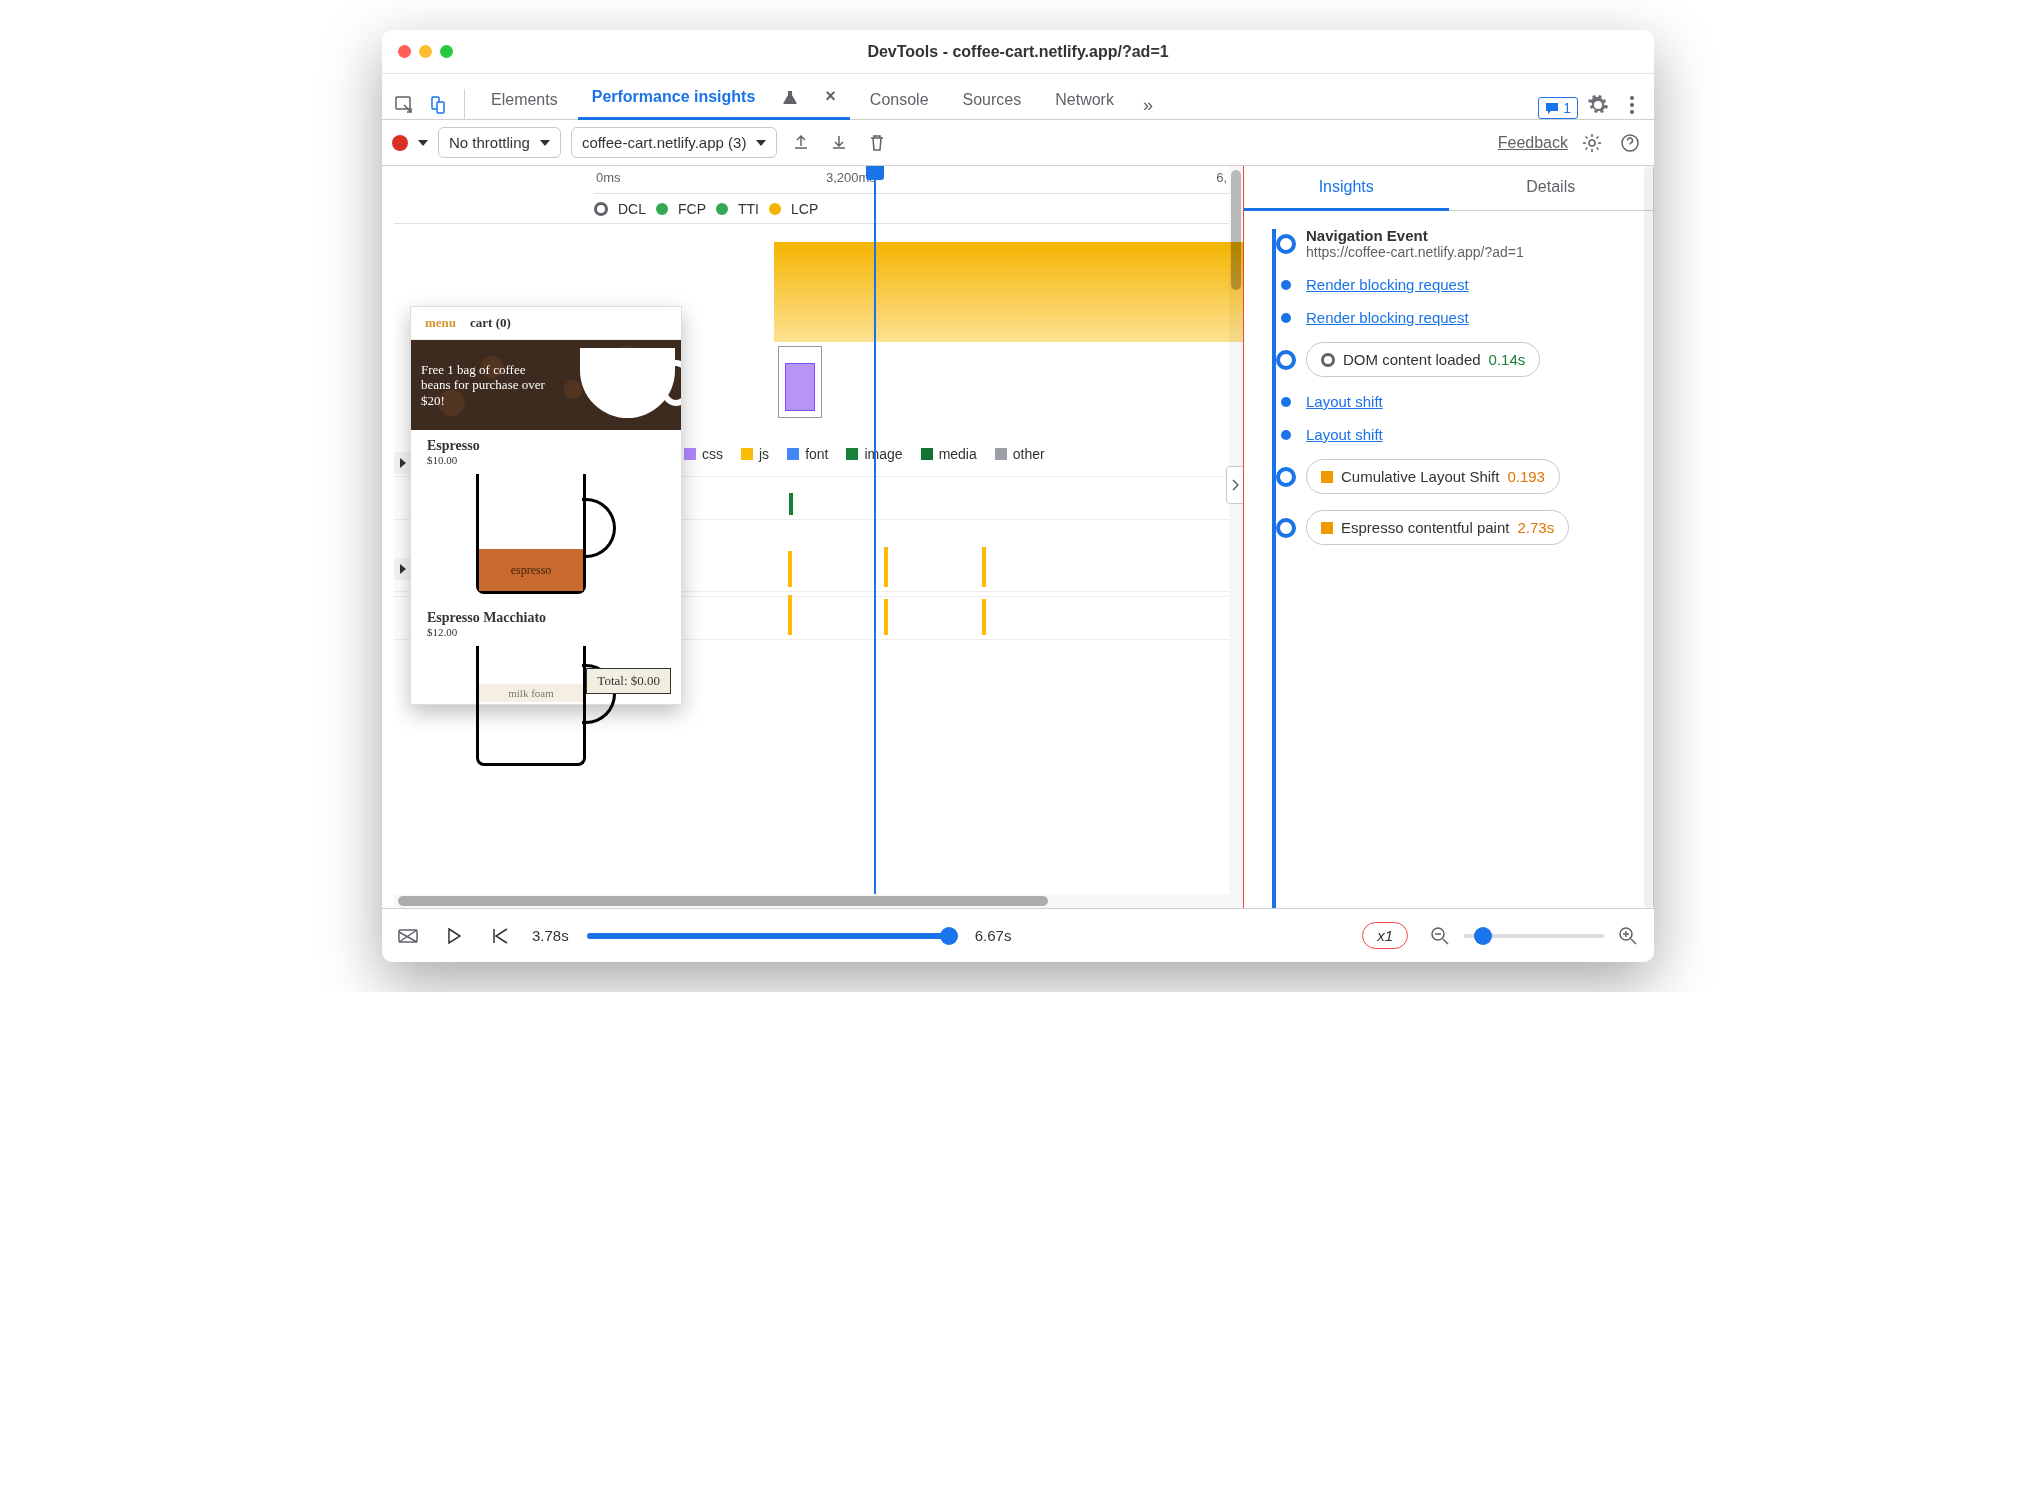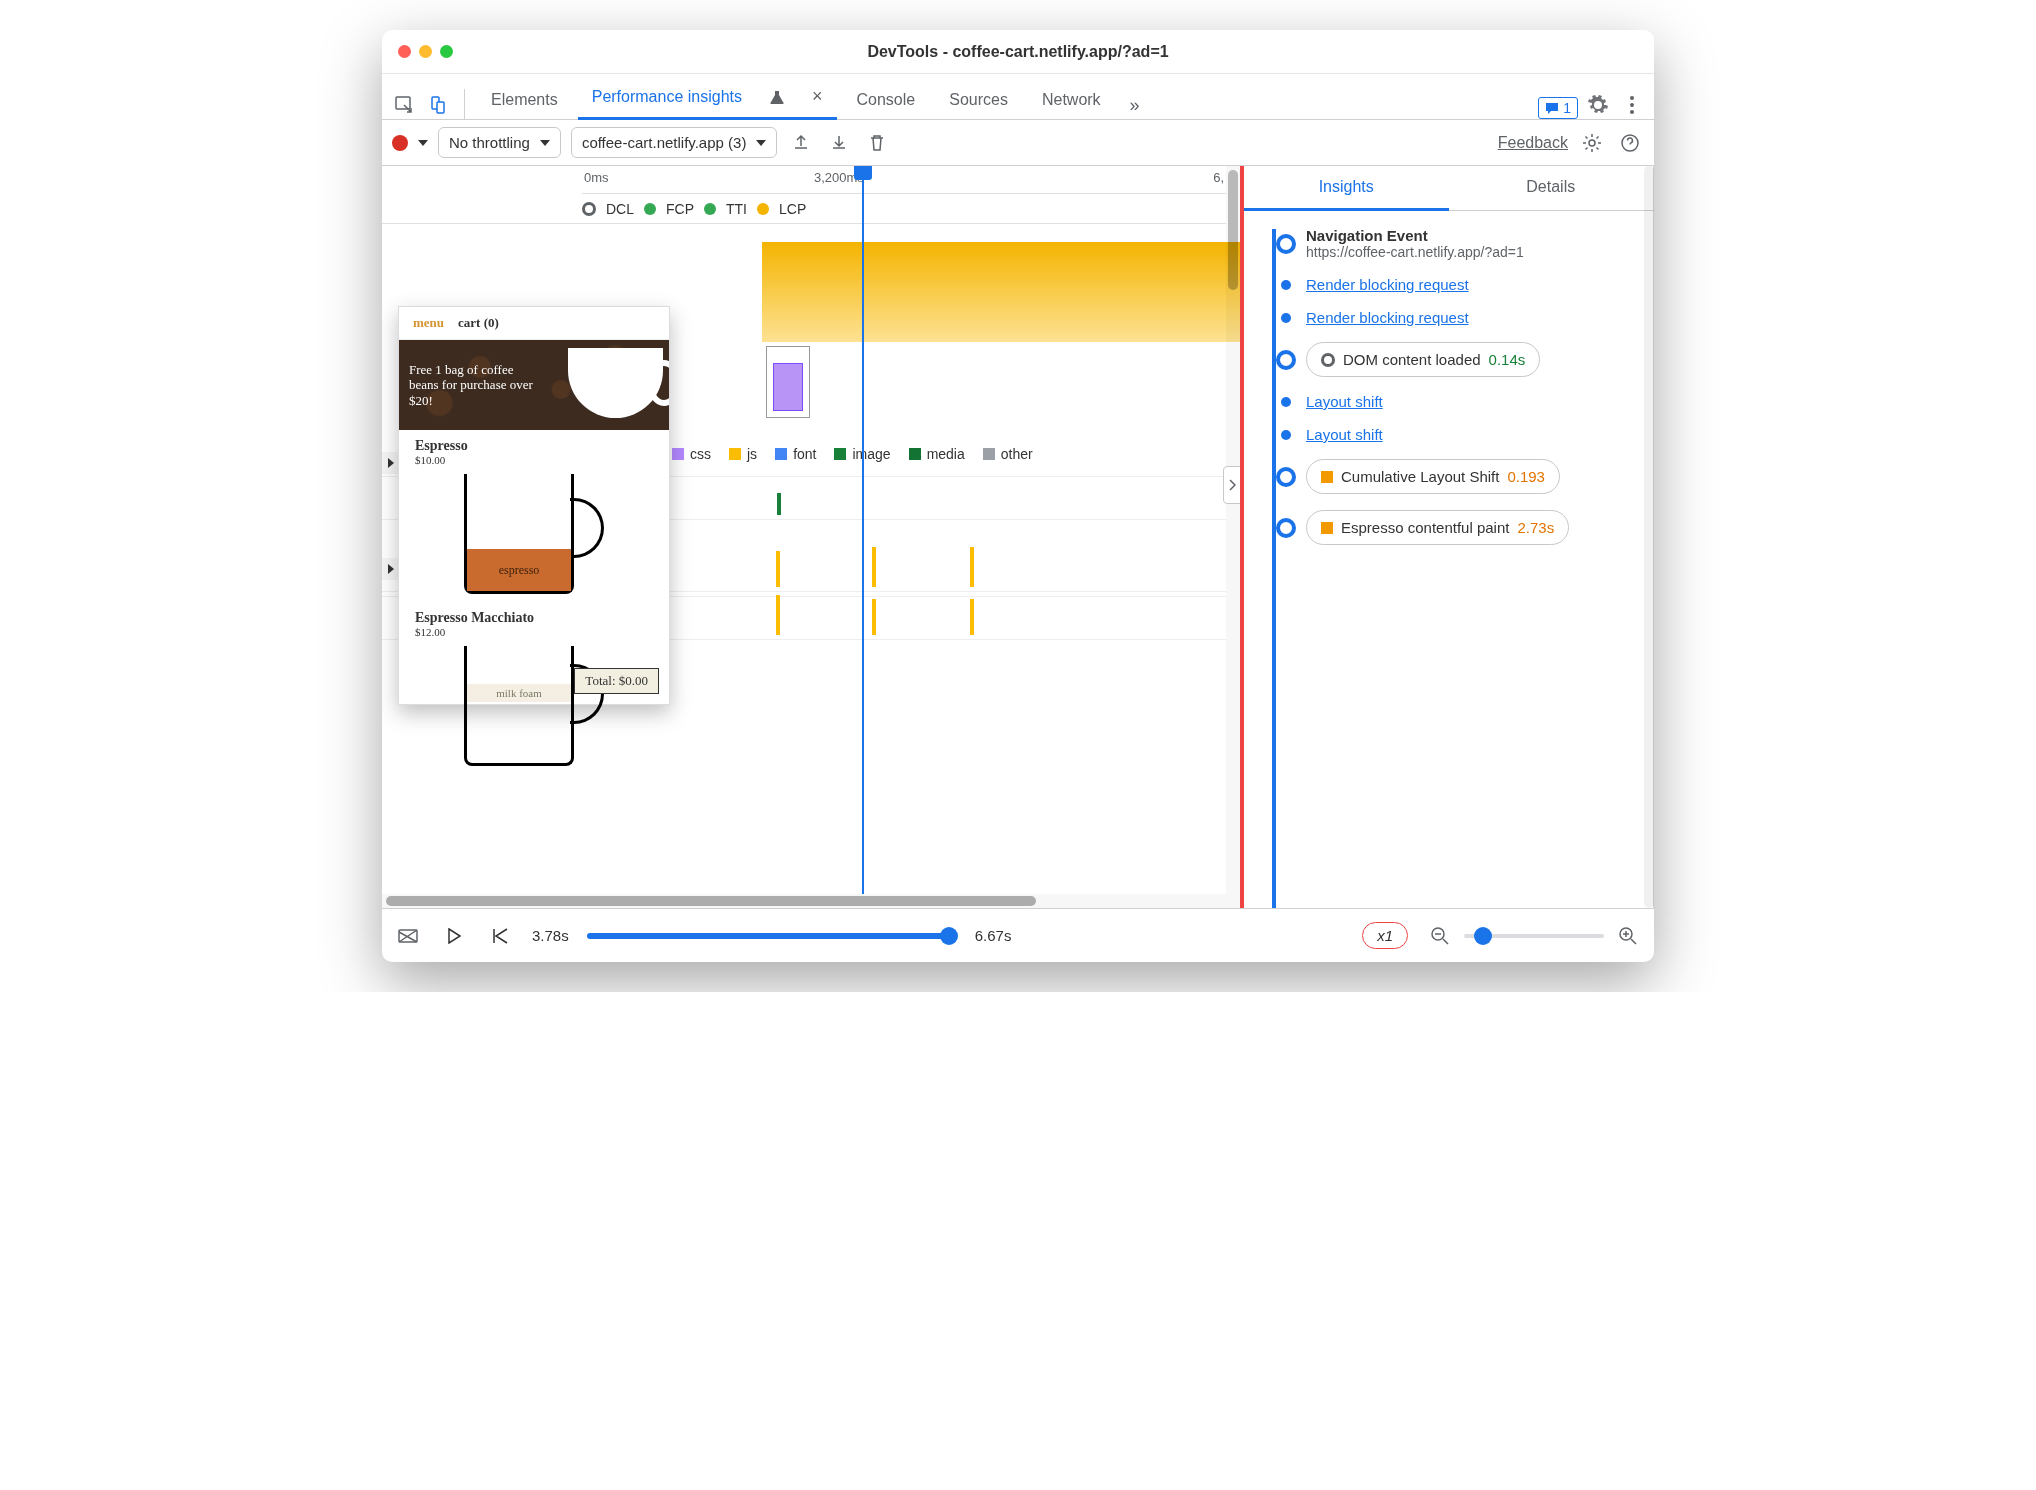--- a/index.html
+++ b/index.html
@@ -6,31 +6,31 @@
 body { font-family: -apple-system, BlinkMacSystemFont, "Segoe UI", Helvetica, Arial, sans-serif; background: #fff; color: #333; }
 .root { width: 1272px; height: 932px; margin: 30px auto; border-radius: 10px; box-shadow: 0 20px 60px rgba(0,0,0,0.35); background: #fff; display: flex; flex-direction: column; overflow: hidden; position: relative;}
 .titlebar { height: 44px; display: flex; align-items: center; padding: 0 16px; border-bottom: 1px solid #e5e5e5; position: relative;}
 .traffic { display: flex; gap: 8px; }
 .dot { width: 13px; height: 13px; border-radius: 50%; }
 .dot.r { background:#ff5f57;} .dot.y { background:#febc2e;} .dot.g { background:#28c840;}
 .title { position:absolute; left:0; right:0; text-align:center; font-weight:600; font-size:16px; color:#333; pointer-events:none;}
 .tabbar { height: 46px; display:flex; align-items:flex-end; border-bottom:1px solid #d0d0d0; padding:0 8px; gap:6px;}
 .icon-btn { width:28px; height:28px; display:flex; align-items:center; justify-content:center; color:#5a5a5a; border-radius:4px; }
 .tab { padding:10px 14px; font-size:16px; color:#5f6368; cursor:pointer; display:flex; align-items:center; gap:6px;}
-.tab.active { color:#1a73e8; border-bottom:3px solid #1a73e8; margin-bottom:-1px; font-weight:400;gap:28px;}
+.tab.active { color:#1a73e8; border-bottom:3px solid #1a73e8; margin-bottom:-1px; font-weight:700;gap:28px;}
 .tabbar .spacer { flex:1; }
 .msg-badge { display:flex; align-items:center; gap:4px; border:1px solid #1a73e8; border-radius:3px; padding:2px 6px; color:#1a73e8; font-size:14px;}
 .toolbar { height:46px; display:flex; align-items:center; padding:0 10px; gap:10px; border-bottom:1px solid #d0d0d0;}
 .rec { width:16px; height:16px; border-radius:50%; background:#d93025; }
 .chev { width:0; height:0; border-left:5px solid transparent; border-right:5px solid transparent; border-top:6px solid #333;}
 .select { border:1px solid #c8c8c8; border-radius:6px; padding:6px 10px; display:flex; align-items:center; gap:10px; font-size:15px; background:#fff;}
 .icon-gray { color:#5f6368; }
 .link { color:#1a73e8; text-decoration:underline; }
 .main { flex:1; display:flex; overflow:hidden; }
-.left { flex:1; display:flex; flex-direction:column; position:relative; border-right:4px solid #ef4444;}
+.left { flex:1; display:flex; flex-direction:column; position:relative; border-right:1px solid #ef4444;margin-left:12px;}
 .right { width:410px; display:flex; flex-direction:column; position:relative; border-right:1px solid #d0d0d0}
 .right::after{ content:""; position:absolute; right:-1px; top:0; bottom:0; width:10px; background:rgba(0,0,0,0.06); border-radius:5px;}
 .right-tabs { display:flex; border-bottom:1px solid #d0d0d0; }
 .right-tab { flex:1; text-align:center; padding:12px; font-size:16px; color:#5f6368;}
 .right-tab.active { color:#1a73e8; border-bottom:3px solid #1a73e8; margin-bottom:-1px; font-weight:500;}
 .timeline-row { display:flex; align-items:center; gap:10px; padding:8px 14px; font-size:15px; position:relative;}
 .tl-col { position:absolute; left:28px; top:0; bottom:0; width:4px; background:#1a73e8;}
 .tl-node { width:20px; height:20px; border:4px solid #1a73e8; border-radius:50%; background:#fff; z-index:1; flex-shrink:0;}
 .tl-node.small { width:10px; height:10px; border:none; background:#1a73e8; margin-left:5px; margin-right:5px;}
 .bubble { border:1px solid #c8c8c8; border-radius:20px; padding:8px 14px; display:flex; align-items:center; gap:8px; font-size:15px; background:#fff;}

